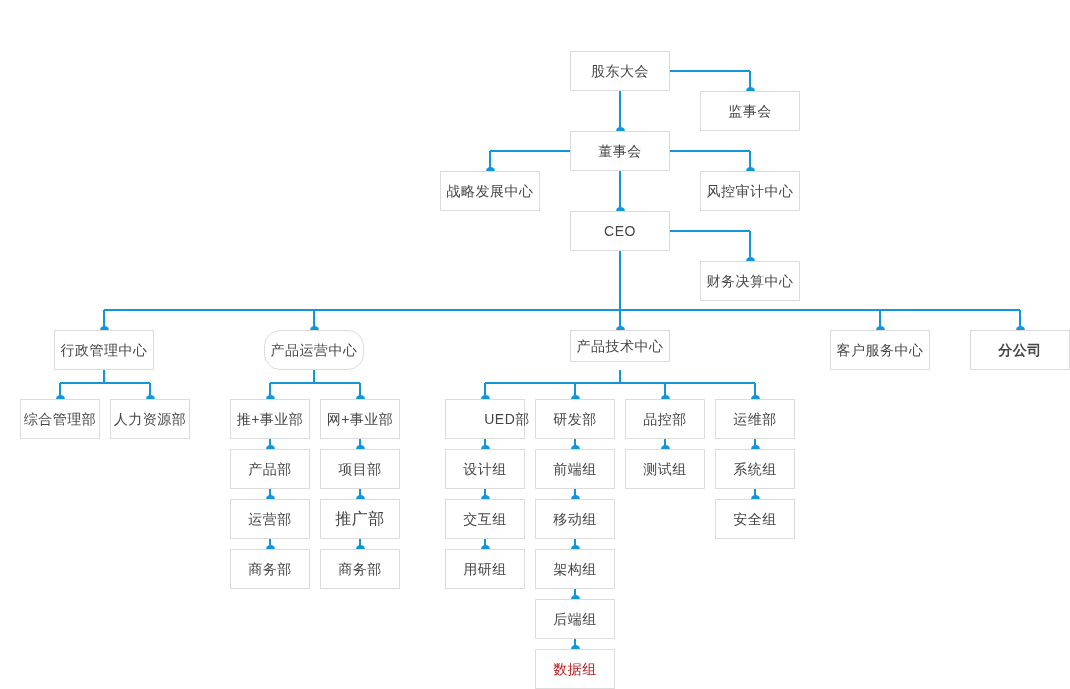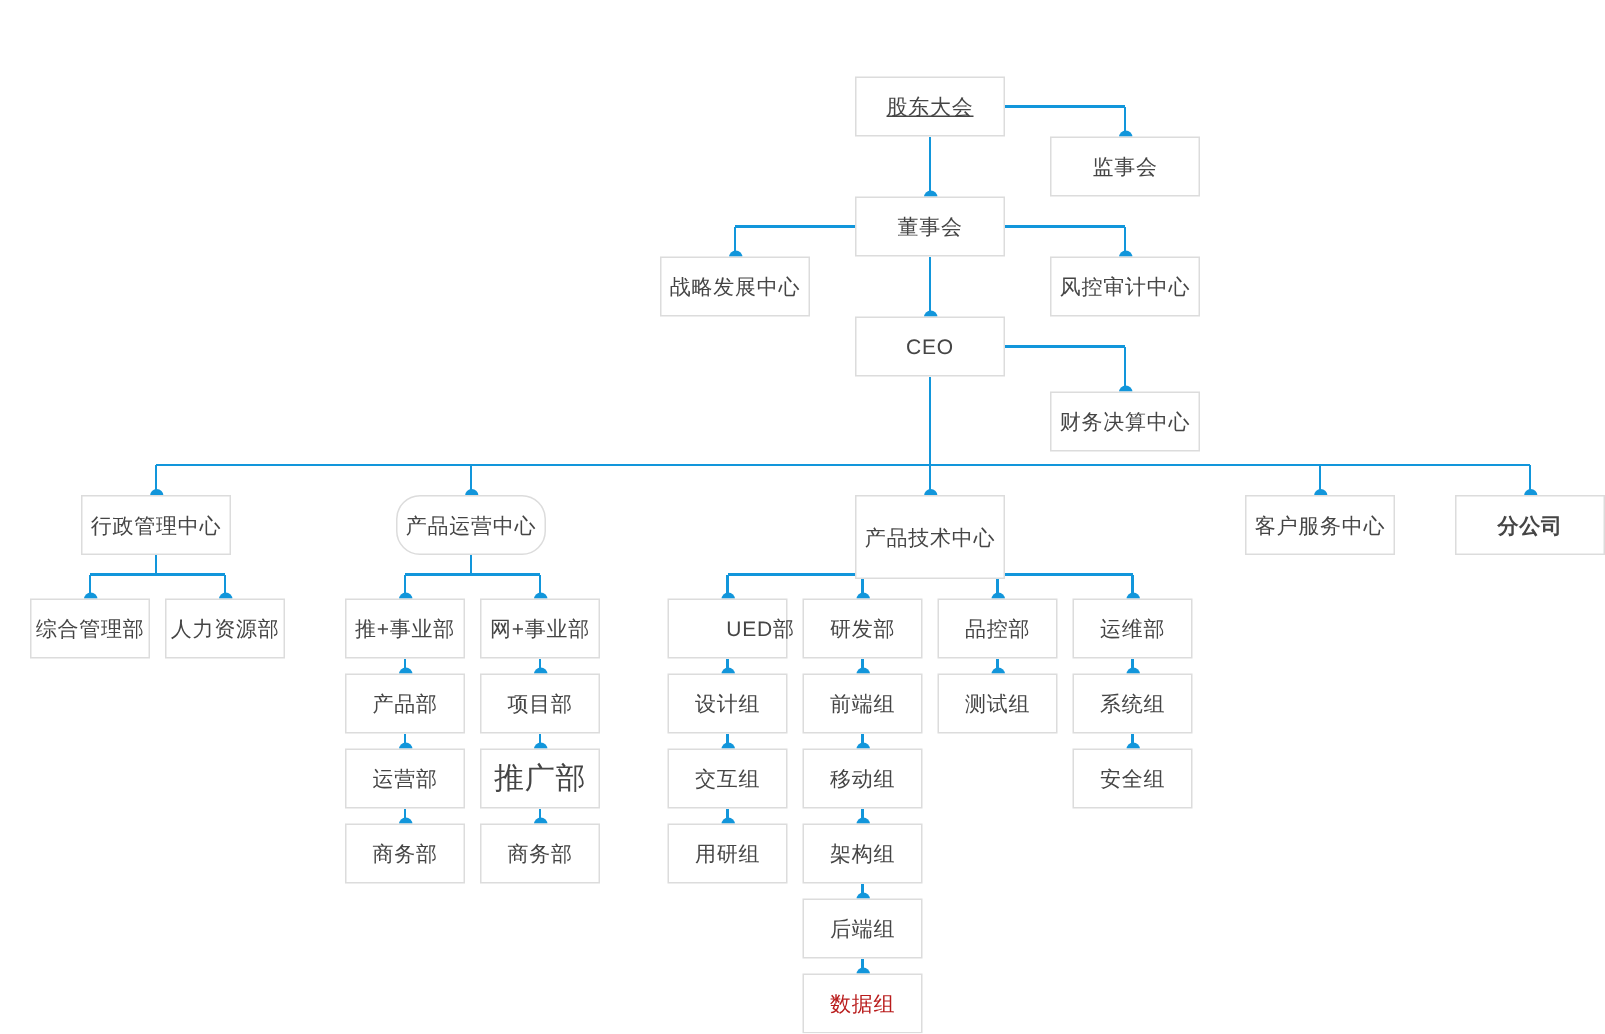--- a/index.html
+++ b/index.html
@@ -148,21 +148,21 @@
       <div class="conn-dot" style="left: 485px; top: 499px; background: rgb(18, 150, 219);"></div>
       <div class="conn-dot" style="left: 485px; top: 549px; background: rgb(18, 150, 219);"></div>
       <div class="conn-dot" style="left: 575px; top: 449px; background: rgb(18, 150, 219);"></div>
       <div class="conn-dot" style="left: 575px; top: 499px; background: rgb(18, 150, 219);"></div>
       <div class="conn-dot" style="left: 575px; top: 549px; background: rgb(18, 150, 219);"></div>
       <div class="conn-dot" style="left: 575px; top: 599px; background: rgb(18, 150, 219);"></div>
       <div class="conn-dot" style="left: 575px; top: 649px; background: rgb(18, 150, 219);"></div>
       <div class="conn-dot" style="left: 665px; top: 449px; background: rgb(18, 150, 219);"></div>
       <div class="conn-dot" style="left: 755px; top: 449px; background: rgb(18, 150, 219);"></div>
       <div class="conn-dot" style="left: 755px; top: 499px; background: rgb(18, 150, 219);"></div>
-      <div class="org-node" style="left: 570px; top: 51px; width: 100px; height: 40px; border-color: rgb(220, 220, 220); background: rgb(255, 255, 255); color: rgb(69, 69, 69); font-size: 14px; text-decoration: underline;">
+      <div class="org-node" style="left: 570px; top: 51px; width: 100px; height: 40px; border-color: rgb(220, 220, 220); background: rgb(255, 255, 255); color: rgb(69, 69, 69); font-size: 14px;">
         <span class="node-label">股东大会</span>
       </div>
       <div class="org-node" style="left: 700px; top: 91px; width: 100px; height: 40px; border-color: rgb(220, 220, 220); background: rgb(255, 255, 255); color: rgb(69, 69, 69); font-size: 14px;">
         <span class="node-label">监事会</span>
       </div>
       <div class="org-node" style="left: 570px; top: 131px; width: 100px; height: 40px; border-color: rgb(220, 220, 220); background: rgb(255, 255, 255); color: rgb(69, 69, 69); font-size: 14px;">
         <span class="node-label">董事会</span>
       </div>
       <div class="org-node" style="left: 440px; top: 171px; width: 100px; height: 40px; border-color: rgb(220, 220, 220); background: rgb(255, 255, 255); color: rgb(69, 69, 69); font-size: 14px;">
         <span class="node-label">战略发展中心</span>
@@ -175,21 +175,21 @@
       </div>
       <div class="org-node" style="left: 700px; top: 261px; width: 100px; height: 40px; border-color: rgb(220, 220, 220); background: rgb(255, 255, 255); color: rgb(69, 69, 69); font-size: 14px;">
         <span class="node-label">财务决算中心</span>
       </div>
       <div class="org-node" style="left: 54px; top: 330px; width: 100px; height: 40px; border-color: rgb(220, 220, 220); background: rgb(255, 255, 255); color: rgb(69, 69, 69); font-size: 14px;">
         <span class="node-label">行政管理中心</span>
       </div>
       <div class="org-node" style="left: 264px; top: 330px; width: 100px; height: 40px; border-color: rgb(220, 220, 220); background: rgb(255, 255, 255); color: rgb(69, 69, 69); font-size: 14px; border-radius: 16px;">
         <span class="node-label">产品运营中心</span>
       </div>
-      <div class="org-node" style="left: 570px; top: 330px; width: 100px; height: 56px; border-color: rgb(220, 220, 220); background: rgb(255, 255, 255); color: rgb(69, 69, 69); font-size: 14px; justify-content: center;">
+      <div class="org-node" style="left: 570px; top: 330px; width: 100px; height: 32px; border-color: rgb(220, 220, 220); background: rgb(255, 255, 255); color: rgb(69, 69, 69); font-size: 14px; justify-content: center;">
         <span class="node-label">产品技术中心</span>
       </div>
       <div class="org-node" style="left: 830px; top: 330px; width: 100px; height: 40px; border-color: rgb(220, 220, 220); background: rgb(255, 255, 255); color: rgb(69, 69, 69); font-size: 14px;">
         <span class="node-label">客户服务中心</span>
       </div>
       <div class="org-node" style="left: 970px; top: 330px; width: 100px; height: 40px; border-color: rgb(220, 220, 220); background: rgb(255, 255, 255); color: rgb(69, 69, 69); font-size: 14px; font-weight: bold;">
         <span class="node-label">分公司</span>
       </div>
       <div class="org-node" style="left: 20px; top: 399px; width: 80px; height: 40px; border-color: rgb(220, 220, 220); background: rgb(255, 255, 255); color: rgb(69, 69, 69); font-size: 14px;">
         <span class="node-label">综合管理部</span>
@@ -208,21 +208,21 @@
       </div>
       <div class="org-node" style="left: 230px; top: 549px; width: 80px; height: 40px; border-color: rgb(220, 220, 220); background: rgb(255, 255, 255); color: rgb(69, 69, 69); font-size: 14px;">
         <span class="node-label">商务部</span>
       </div>
       <div class="org-node" style="left: 320px; top: 399px; width: 80px; height: 40px; border-color: rgb(220, 220, 220); background: rgb(255, 255, 255); color: rgb(69, 69, 69); font-size: 14px;">
         <span class="node-label">网+事业部</span>
       </div>
       <div class="org-node" style="left: 320px; top: 449px; width: 80px; height: 40px; border-color: rgb(220, 220, 220); background: rgb(255, 255, 255); color: rgb(69, 69, 69); font-size: 14px;">
         <span class="node-label">项目部</span>
       </div>
-      <div class="org-node" style="left: 320px; top: 499px; width: 80px; height: 40px; border-color: rgb(220, 220, 220); background: rgb(255, 255, 255); color: rgb(69, 69, 69); font-size: 20px; text-align: right;">
+      <div class="org-node" style="left: 320px; top: 499px; width: 80px; height: 40px; border-color: rgb(220, 220, 220); background: rgb(255, 255, 255); color: rgb(69, 69, 69); font-size: 16px; text-align: right;">
         <span class="node-label">推广部</span>
       </div>
       <div class="org-node" style="left: 320px; top: 549px; width: 80px; height: 40px; border-color: rgb(220, 220, 220); background: rgb(255, 255, 255); color: rgb(69, 69, 69); font-size: 14px;">
         <span class="node-label">商务部</span>
       </div>
       <div class="org-node" style="left: 445px; top: 399px; width: 80px; height: 40px; border-color: rgb(220, 220, 220); background: rgb(255, 255, 255); color: rgb(69, 69, 69); font-size: 14px; padding-left: 44px;">
         <span class="node-label">UED部</span>
       </div>
       <div class="org-node" style="left: 445px; top: 449px; width: 80px; height: 40px; border-color: rgb(220, 220, 220); background: rgb(255, 255, 255); color: rgb(69, 69, 69); font-size: 14px;">
         <span class="node-label">设计组</span>

